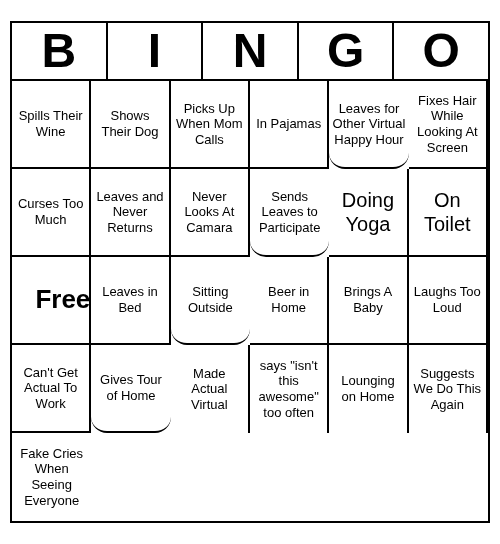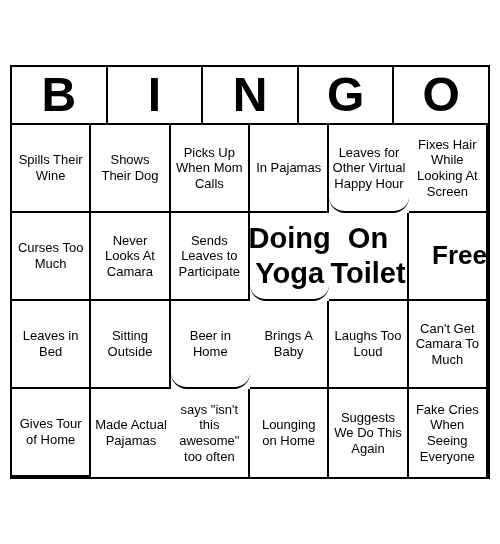--- a/index.html
+++ b/index.html
@@ -56,22 +56,22 @@
     }
     .bingo-grid .bingo-cell:nth-last-child(-n+5) {
       border-bottom: none;
     }
     .bingo-cell.free {
       font-size: 26px;
       font-weight: bold;
       padding-left: 36px;
     }
     .bingo-cell.large-text {
-      font-size: 29px;
-      font-weight: bold;
+      font-size: 20px;
+      font-weight: normal;
     }
   </style>
 </head>
 <body>
 
 <div class="bingo-card">
   <div class="bingo-header">
   <div class="bingo-header-cell">B</div>
       <div class="bingo-header-cell">I</div>
       <div class="bingo-header-cell">N</div>
@@ -79,31 +79,32 @@
       <div class="bingo-header-cell">O</div>
     </div>
   <div class="bingo-grid">
   <div class="bingo-cell">Spills Their Wine</div>
       <div class="bingo-cell">Shows Their Dog</div>
       <div class="bingo-cell">Picks Up When Mom Calls</div>
       <div class="bingo-cell">In Pajamas</div>
       <div class="bingo-cell">Leaves for Other Virtual Happy Hour</div>
       <div class="bingo-cell">Fixes Hair While Looking At Screen</div>
       <div class="bingo-cell">Curses Too Much</div>
+      <div class="bingo-cell">Leaves and Never Returns</div>
       <div class="bingo-cell">Never Looks At Camara</div>
       <div class="bingo-cell">Sends Leaves to Participate</div>
       <div class="bingo-cell large-text">Doing Yoga</div>
       <div class="bingo-cell large-text">On Toilet</div>
       <div class="bingo-cell free">Free!</div>
       <div class="bingo-cell">Leaves in Bed</div>
       <div class="bingo-cell">Sitting Outside</div>
       <div class="bingo-cell">Beer in Home</div>
       <div class="bingo-cell">Brings A Baby</div>
       <div class="bingo-cell">Laughs Too Loud</div>
-      <div class="bingo-cell">Can't Get Camara To Much</div>
+      <div class="bingo-cell">Can't Get Actual To Work</div>
       <div class="bingo-cell">Gives Tour of Home</div>
-      <div class="bingo-cell">Made Actual Pajamas</div>
+      <div class="bingo-cell">Made Actual Virtual</div>
       <div class="bingo-cell">says "isn't this awesome" too often</div>
       <div class="bingo-cell">Lounging on Home</div>
       <div class="bingo-cell">Suggests We Do This Again</div>
       <div class="bingo-cell">Fake Cries When Seeing Everyone</div>
     </div>
 </div>
 
 </body></html>

